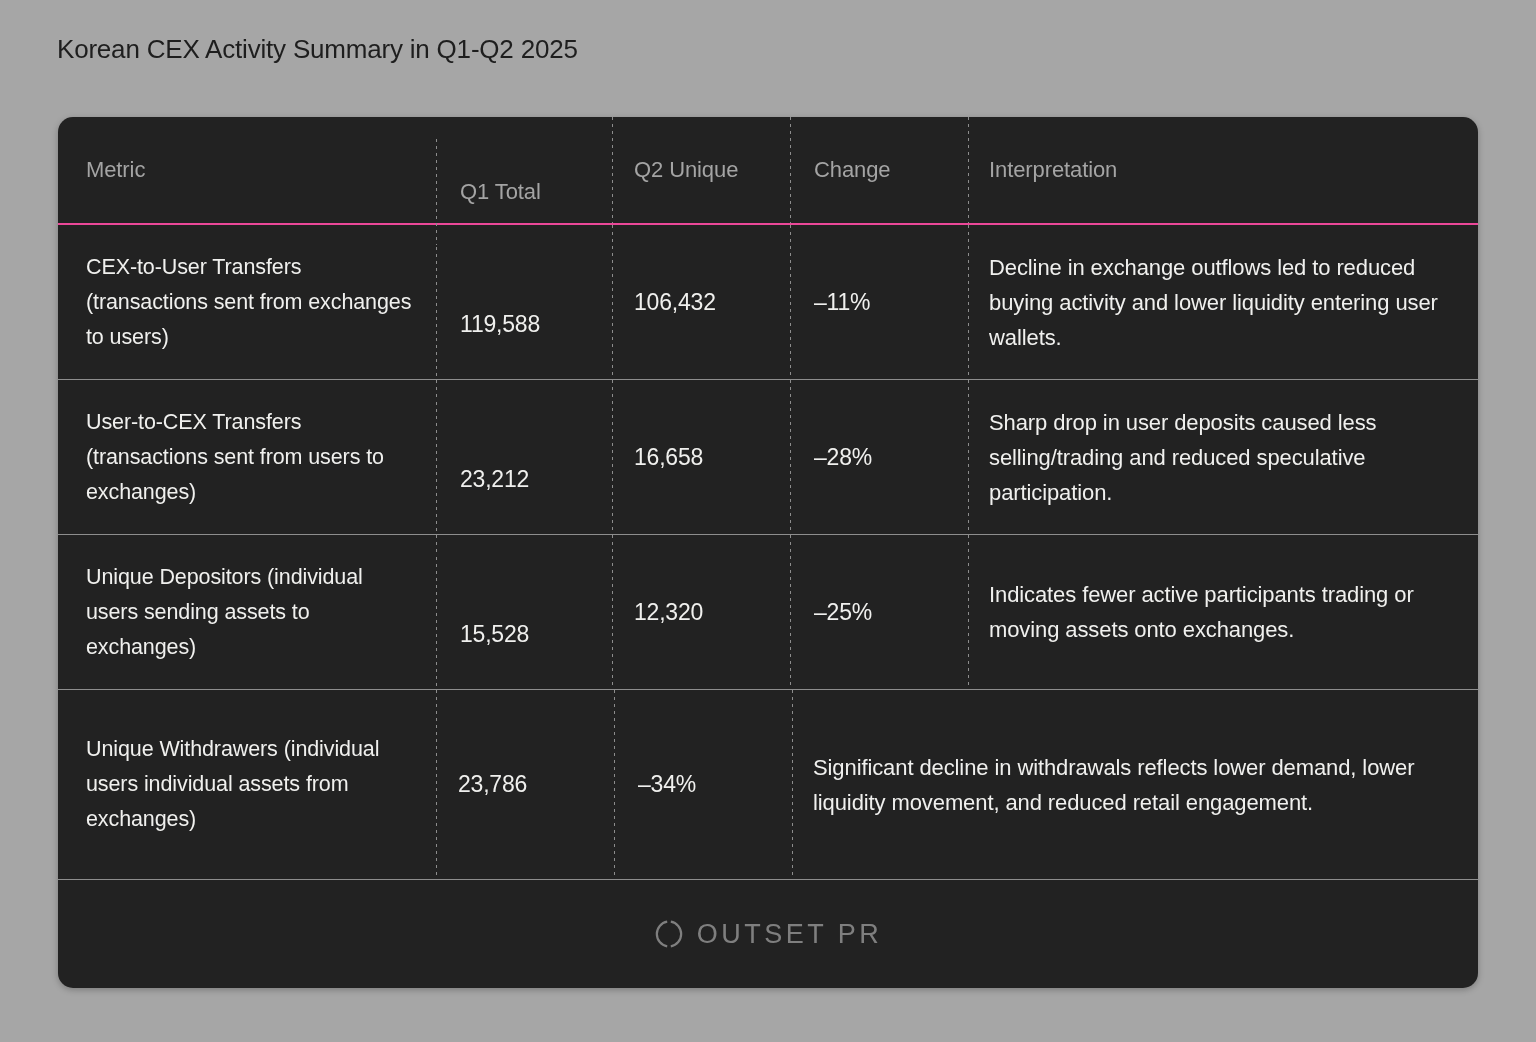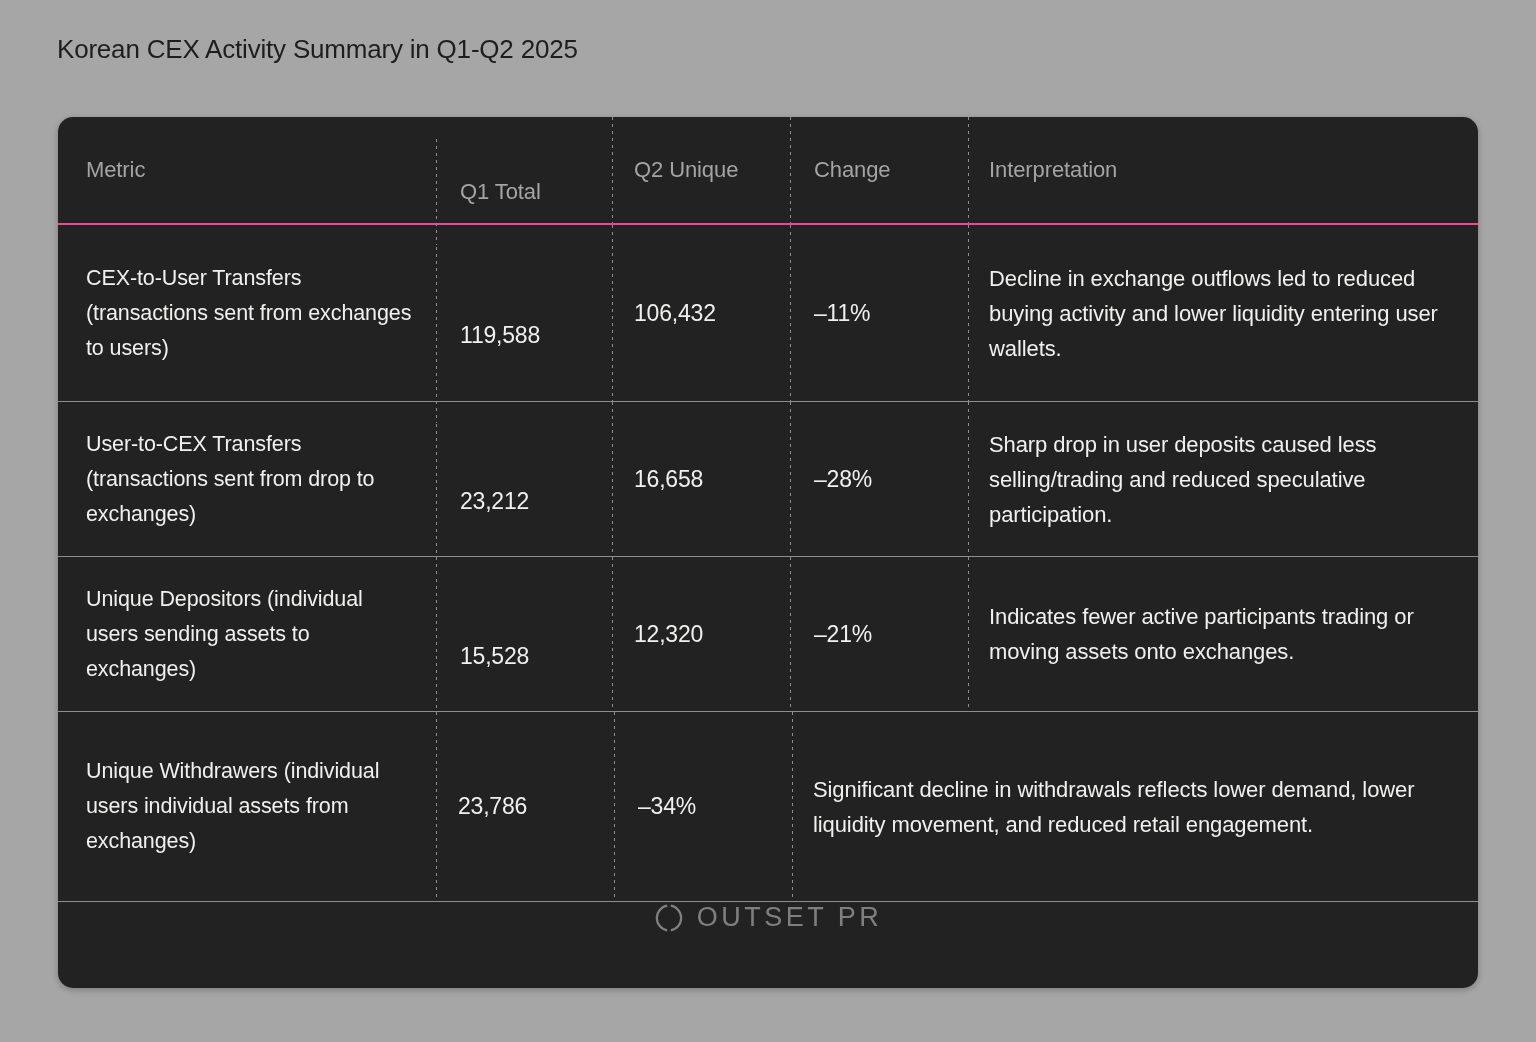--- a/index.html
+++ b/index.html
@@ -63,21 +63,21 @@
     height: 108px;
     align-items: center;
     border-bottom: 2px solid #ec4899;
   }
 
   .row.body {
     border-bottom: 1px solid #8e8e8e;
     align-items: center;
   }
 
-  .row.body.r1 { height: 177px; }
+  .row.body.r1 { height: 155px; }
   .row.body.r2 { height: 155px; }
   .row.body.r3 { height: 155px; }
   .row.body.r4 { height: 190px; }
 
   .cell {
     box-sizing: border-box;
     position: relative;
     height: 100%;
     display: flex;
     align-items: center;
@@ -137,21 +137,21 @@
     color: #f0f0ee;
     font-size: 22px;
     line-height: 35px;
     font-weight: 400;
     letter-spacing: -0.1px;
   }
 
   .footer {
     flex: 1;
     display: flex;
-    align-items: flex-start;
+    align-items: center;
     justify-content: center;
     position: relative;
   }
 
   .logo {
     display: flex;
     align-items: center;
     gap: 13px;
     opacity: 0.62;
   }
@@ -207,21 +207,21 @@
         <div class="cell c-change sep">
           <span class="change-text">–11%</span>
         </div>
         <div class="cell c-interp sep">
           <span class="interp-text">Decline in exchange outflows led to reduced buying activity and lower liquidity entering user wallets.</span>
         </div>
       </div>
 
       <div class="row body r2">
         <div class="cell c-metric">
-          <span class="metric-text">User-to-CEX Transfers (transactions sent from drop to exchanges)</span>
+          <span class="metric-text">User-to-CEX Transfers (transactions sent from users to exchanges)</span>
         </div>
         <div class="cell c-q1 sep">
           <span class="num-text">23,212</span>
         </div>
         <div class="cell c-q2 sep">
           <span class="num-text">16,658</span>
         </div>
         <div class="cell c-change sep">
           <span class="change-text">–28%</span>
         </div>
@@ -234,21 +234,21 @@
         <div class="cell c-metric">
           <span class="metric-text">Unique Depositors (individual users sending assets to exchanges)</span>
         </div>
         <div class="cell c-q1 sep">
           <span class="num-text">15,528</span>
         </div>
         <div class="cell c-q2 sep">
           <span class="num-text">12,320</span>
         </div>
         <div class="cell c-change sep">
-          <span class="change-text">–21%</span>
+          <span class="change-text">–25%</span>
         </div>
         <div class="cell c-interp sep">
           <span class="interp-text">Indicates fewer active participants trading or moving assets onto exchanges.</span>
         </div>
       </div>
 
       <div class="row body r4">
         <div class="cell c-metric">
           <span class="metric-text">Unique Withdrawers (individual users individual assets from exchanges)</span>
         </div>

